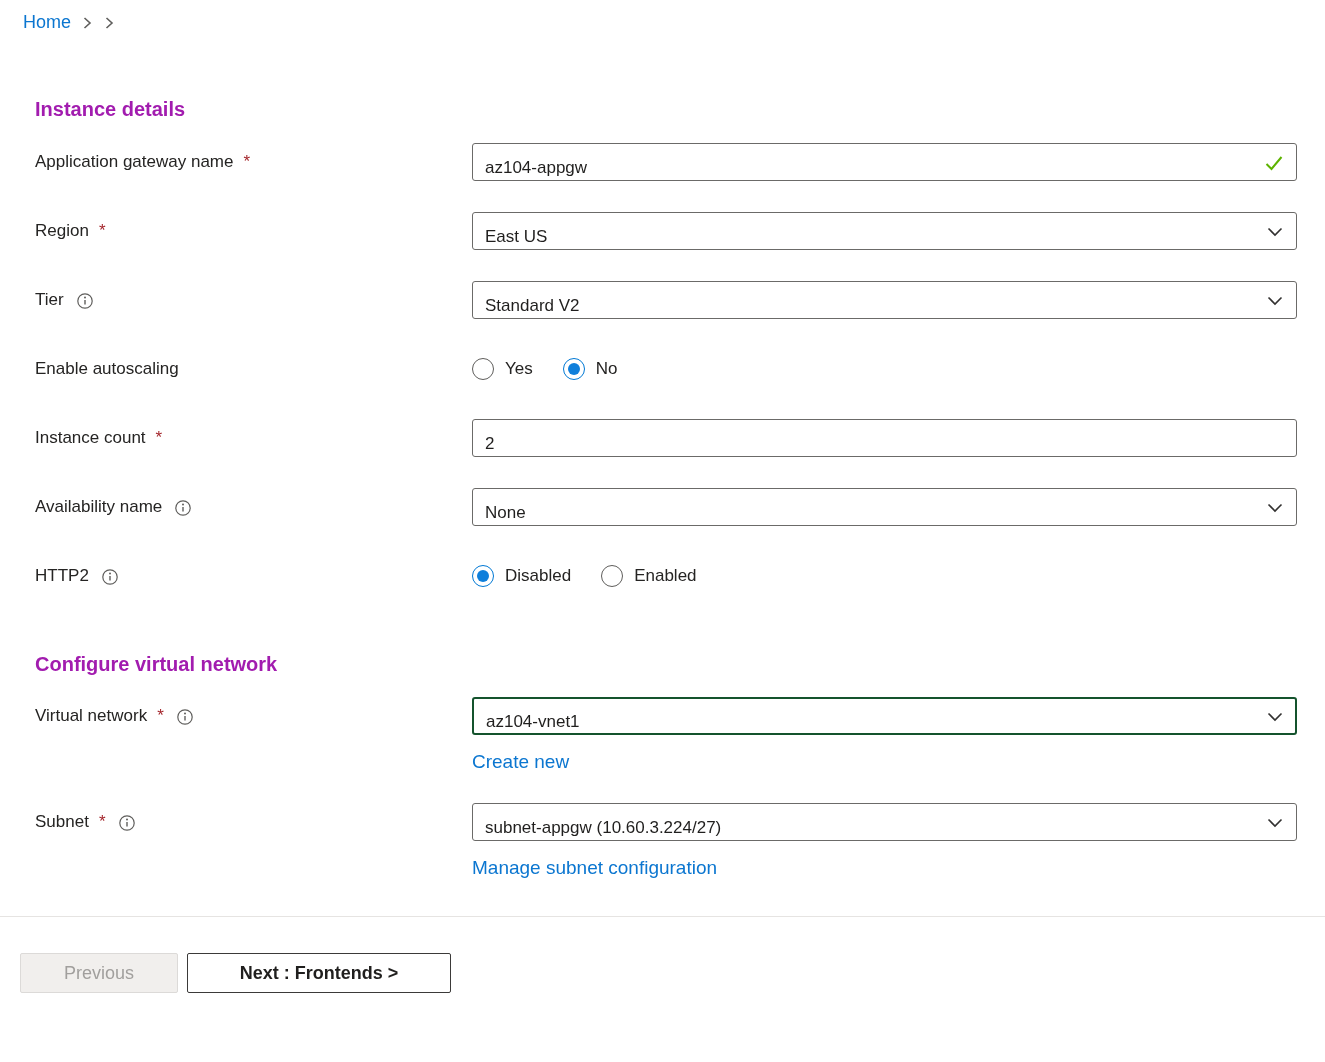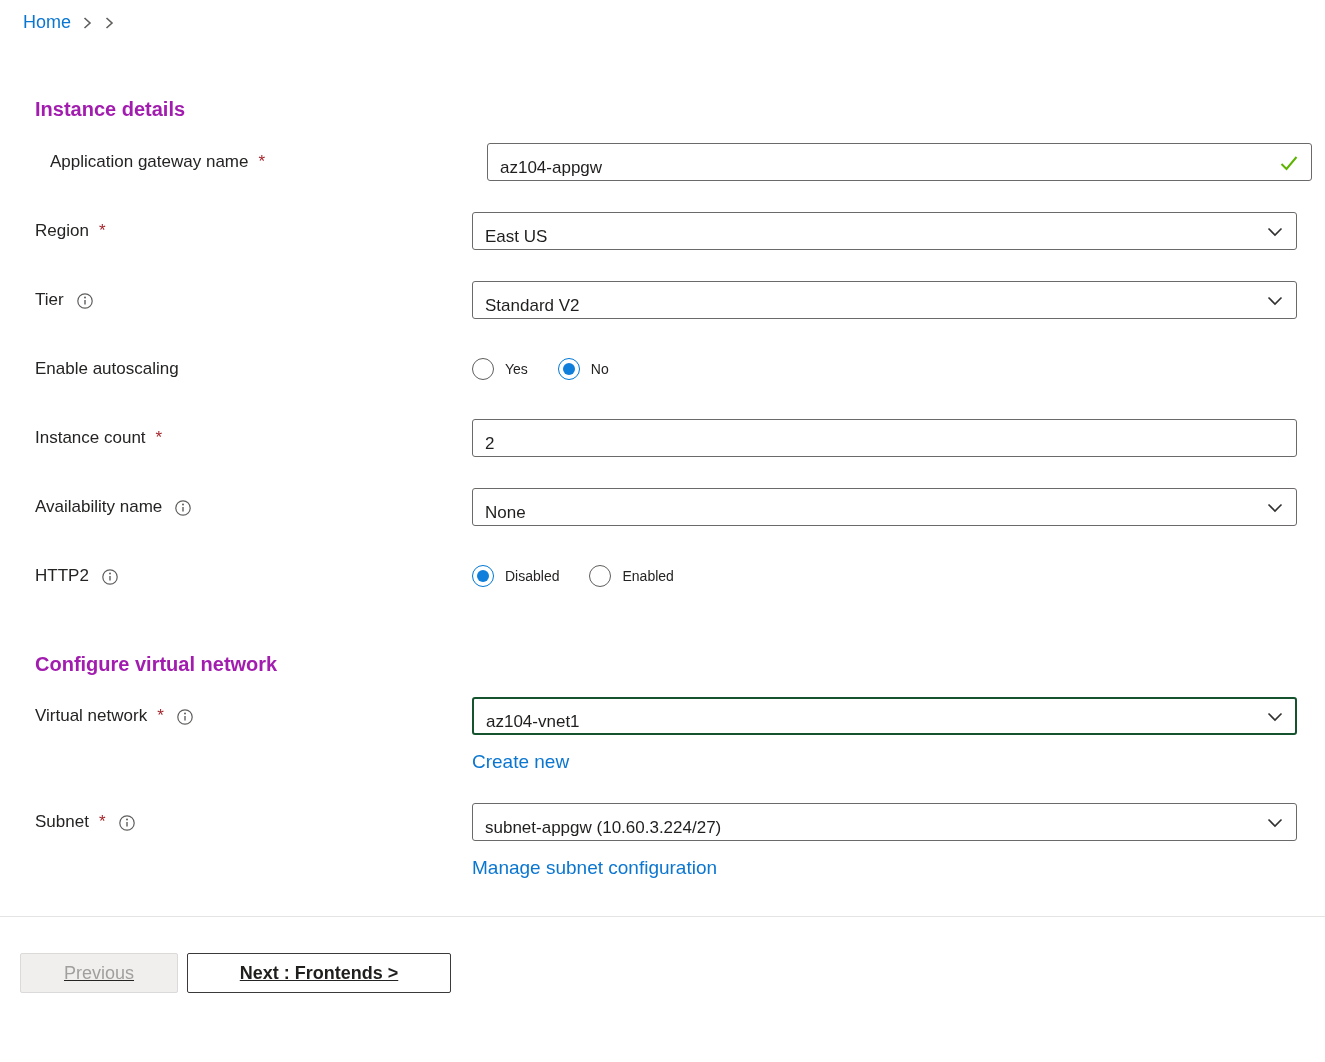--- a/index.html
+++ b/index.html
@@ -39,21 +39,21 @@
 
   
   .form { margin-left: 35px; width: 1262px; }
   .section-heading {
     font-size: 20px; line-height: 26px; font-weight: 700; color: #a21caf;
   }
   .section-heading.first { margin-top: 62px; }
   .section-heading.second { margin-top: 56px; }
 
   .row { display: flex; align-items: flex-start; margin-bottom: 31px; }
-  .row.first { margin-top: 21px; margin-left: 15px; }
+  .row.first { margin-top: 21px; }
   .row.tight { margin-bottom: 0; }
   .row.gap20 { margin-top: 20px; margin-bottom: 0; }
   .row.gap30 { margin-top: 30px; margin-bottom: 0; }
 
   .field-label {
     width: 437px; flex: 0 0 437px;
     padding-top: 8px; font-size: 17px; line-height: 22px; color: #252423;
     display: flex; align-items: center; gap: 8px;
   }
   .req { color: #a4262c; margin-left: 2px; }
@@ -89,25 +89,25 @@
   .radio-option { display: flex; align-items: center; cursor: pointer; }
   .radio-circle {
     width: 22px; height: 22px; border-radius: 50%;
     border: 1.5px solid #5f5e5c; background: #fff;
     display: inline-flex; align-items: center; justify-content: center;
   }
   .radio-option.selected .radio-circle { border-color: #0078d4; }
   .radio-option.selected .radio-circle::after {
     content: ""; width: 12px; height: 12px; border-radius: 50%; background: #0f7fdb;
   }
-  .radio-text { margin-left: 11px; font-size: 14px; color: #252423; }
+  .radio-text { margin-left: 11px; font-size: 17px; color: #252423; }
 
   
   .divider { margin-top: 37px; width: 1325px; border-top: 1px solid #e6e4e2; }
-  .footer { margin: 36px 0 0 20px; display: flex; gap: 9px; text-decoration: underline; }
+  .footer { margin: 36px 0 0 20px; display: flex; gap: 9px; }
   .btn {
     height: 40px; font-size: 18px; border-radius: 2px;
     display: inline-flex; align-items: center; justify-content: center;
     cursor: pointer;
     font-family: "Liberation Sans", "DejaVu Sans", sans-serif;
   }
   .btn-previous {
     width: 158px; background: #f1efed; border: 1px solid #dcdad8; color: #a19f9d;
   }
   .btn-next {

